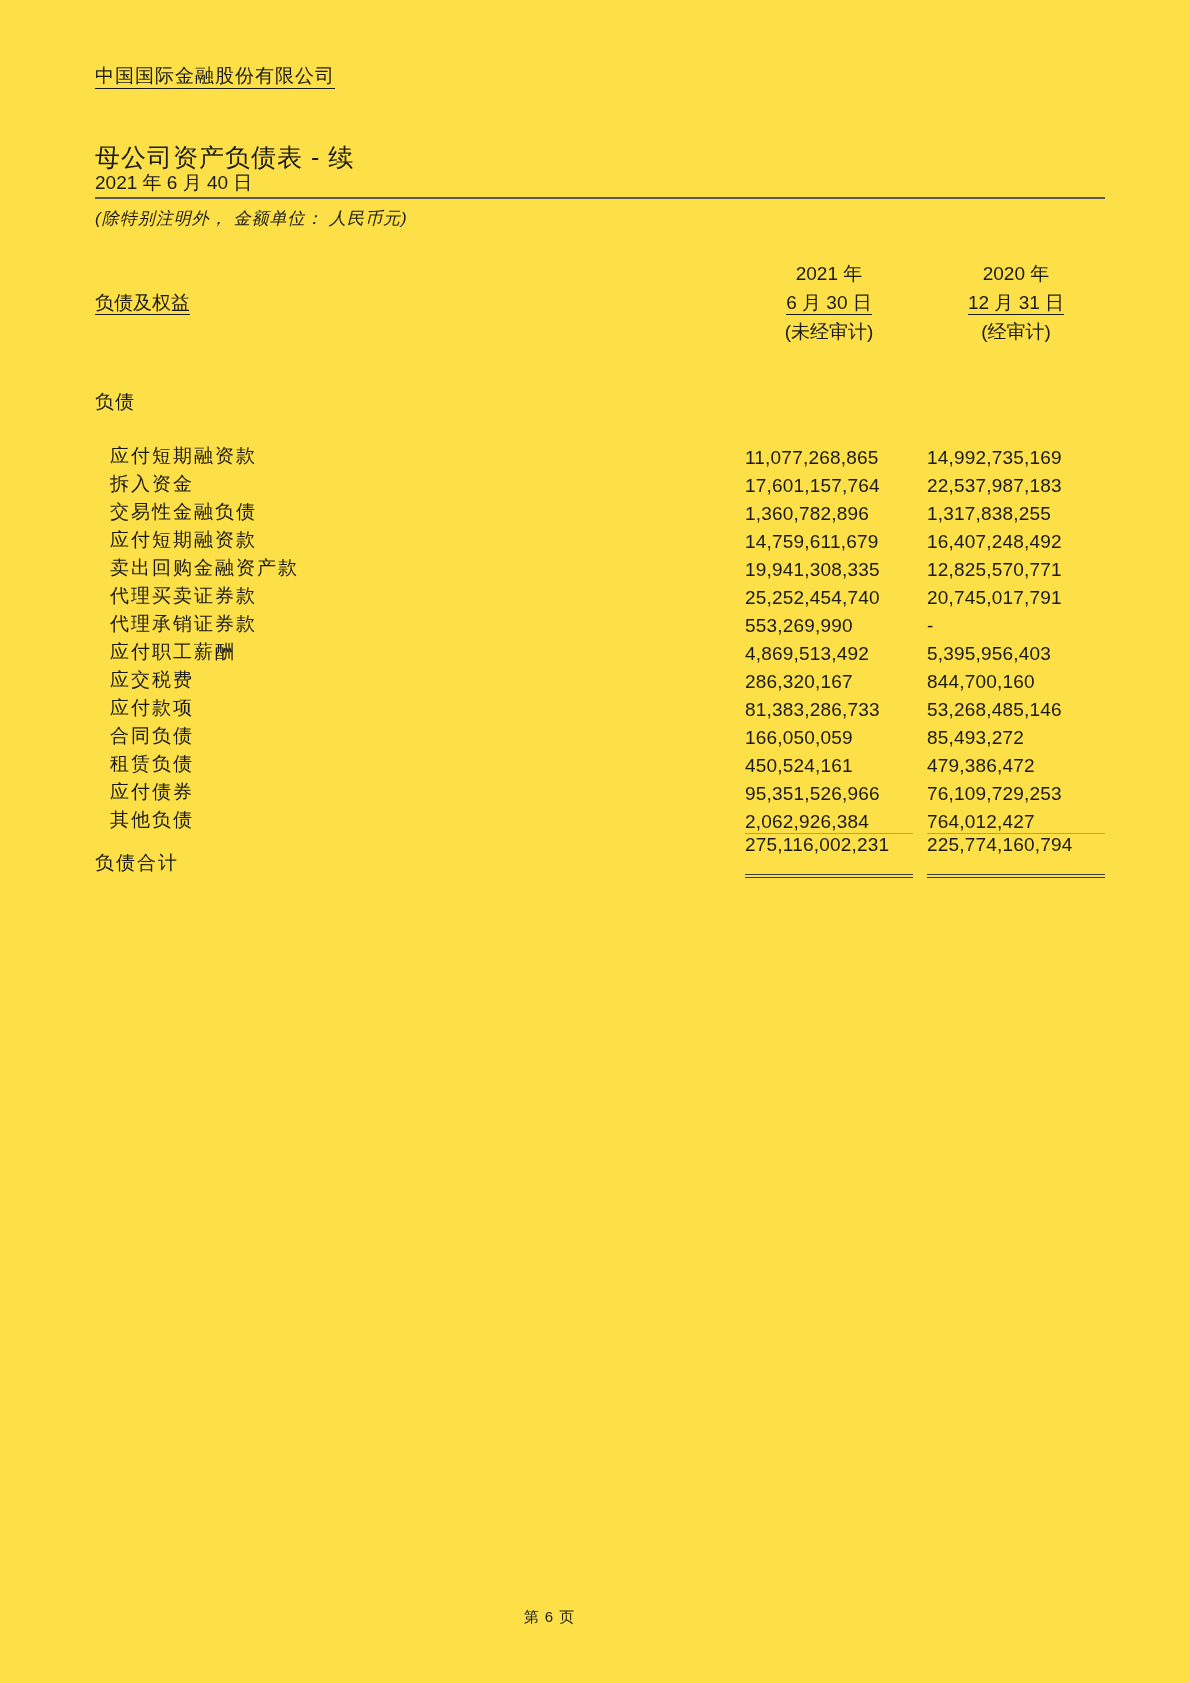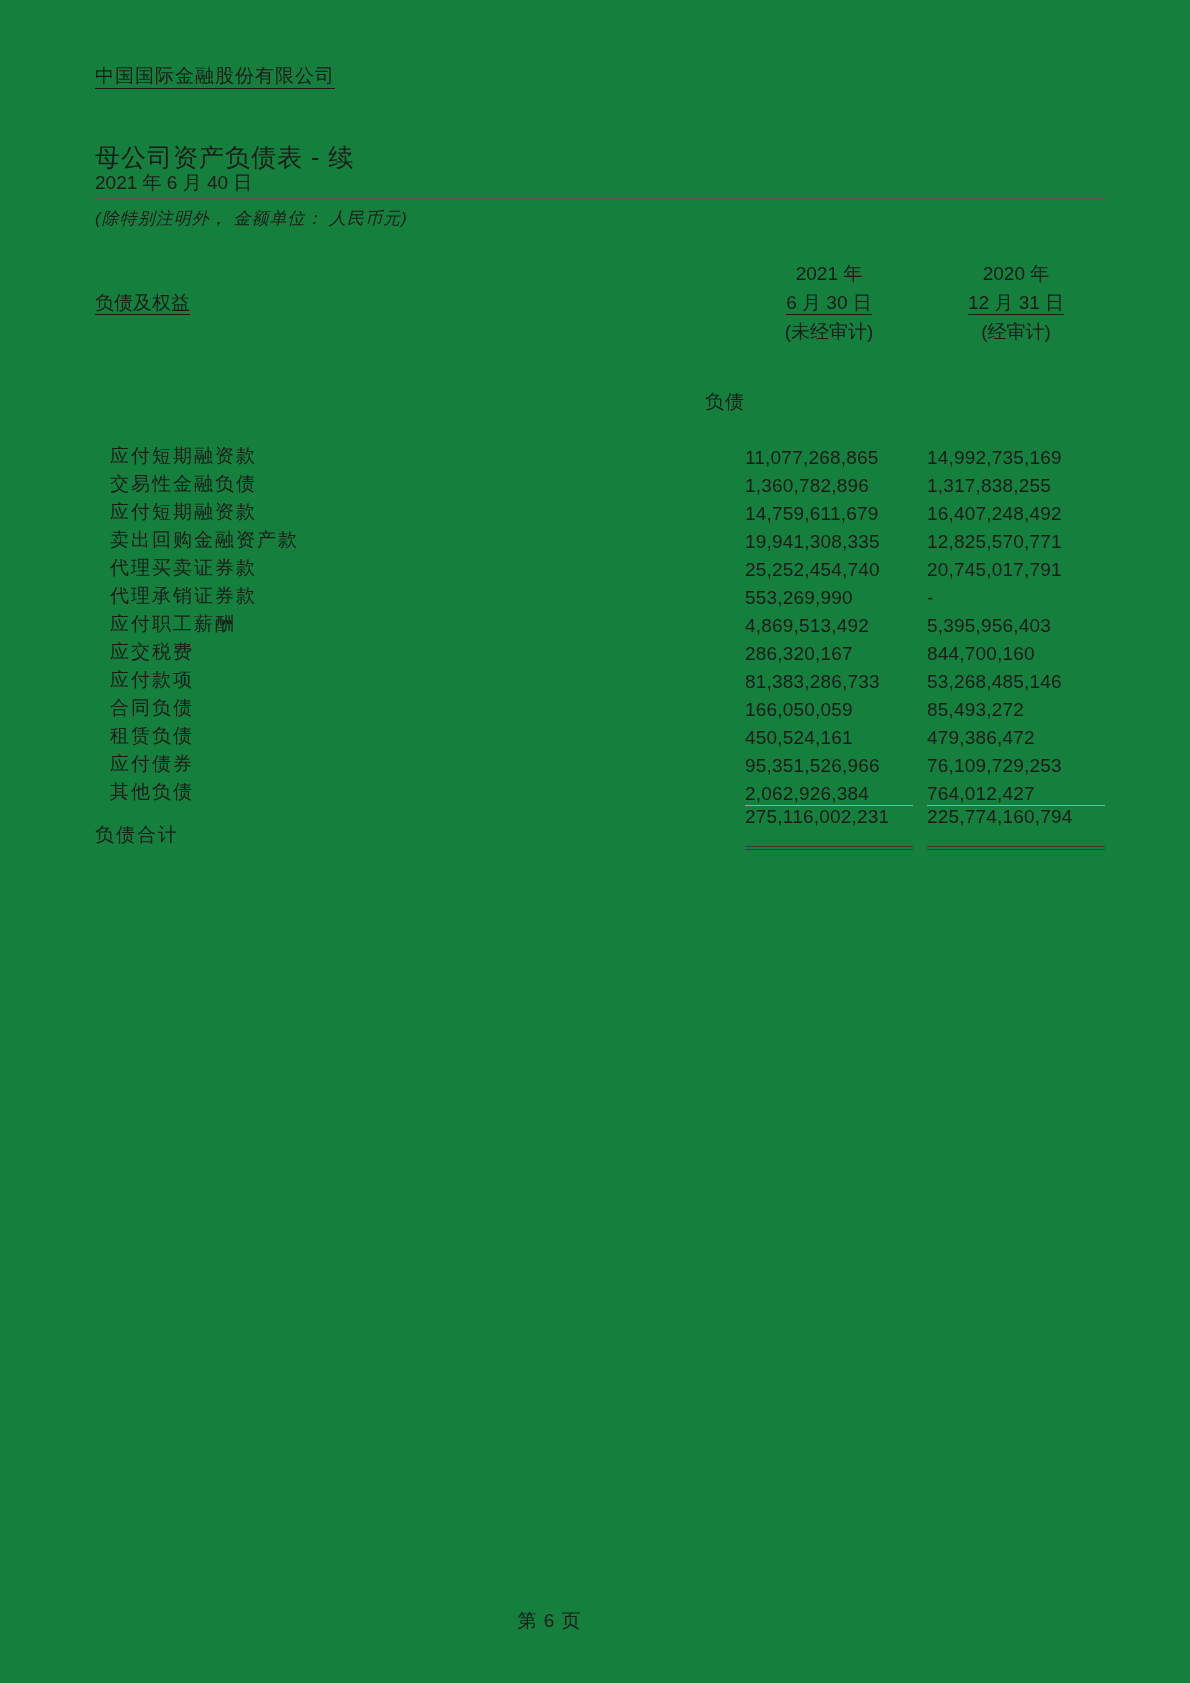--- a/index.html
+++ b/index.html
@@ -9,21 +9,21 @@
     height: 1683px;
     position: relative;
     font-family: "Liberation Sans", sans-serif;
     color: #1a1a1a;
     overflow: hidden;
   }
   .page {
     position: absolute;
     top: 0; left: 0;
     width: 1190px; height: 1683px;
-    background: #15803d;
+    background: #fde047;
     padding: 64px 85px 0 95px;
   }
   .content { width: 1010px; }
 
   .company {
     font-size: 19px;
     line-height: 24px;
     letter-spacing: 1px;
   }
   .company .ul-text { border-bottom: 1.5px solid #1a1a1a; padding-bottom: 2px; }
@@ -63,21 +63,21 @@
 
   td { padding: 0; vertical-align: bottom; }
 
   .hdr-row td { height: 29px; }
   .hc { text-align: center; }
   .ul { border-bottom: 1.5px solid #1a1a1a; padding-bottom: 1px; }
 
   .spacer-lg td { height: 42px; }
   .spacer-sm td { height: 26px; }
 
-  .group-row td { height: 28px; font-size: 19px; letter-spacing: 1px; text-align: right; }
+  .group-row td { height: 28px; font-size: 19px; letter-spacing: 1px; }
 
   .item-row td { height: 28px; }
   .item-row .label { letter-spacing: 2px; }
   .indent { padding-left: 15px; }
   .num {
     text-align: left;
     font-family: "Liberation Sans", sans-serif;
     letter-spacing: 0.2px;
   }
 
@@ -88,21 +88,21 @@
     border-bottom: 4px double #3a3a3a;
     padding-bottom: 18px;
   }
 
   .footer {
     position: absolute;
     left: 0;
     top: 1608px;
     width: 1099px;
     text-align: center;
-    font-size: 19px;
+    font-size: 15px;
     letter-spacing: 1px;
   }
 </style>
 </head>
 <body>
 
 <div class="page">
   <div class="content">
 
     <div class="company">
@@ -161,20 +161,26 @@
             <td colspan="4"></td>
           </tr>
 
   <tr class="item-row">
     <td class="label indent">应付短期融资款</td>
     <td class="num">11,077,268,865</td>
     <td></td>
     <td class="num">14,992,735,169</td>
   </tr>
 
+  <tr class="item-row">
+    <td class="label indent">拆入资金</td>
+    <td class="num">17,601,157,764</td>
+    <td></td>
+    <td class="num">22,537,987,183</td>
+  </tr>
 
   <tr class="item-row">
     <td class="label indent">交易性金融负债</td>
     <td class="num">1,360,782,896</td>
     <td></td>
     <td class="num">1,317,838,255</td>
   </tr>
 
   <tr class="item-row">
     <td class="label indent">应付短期融资款</td>

